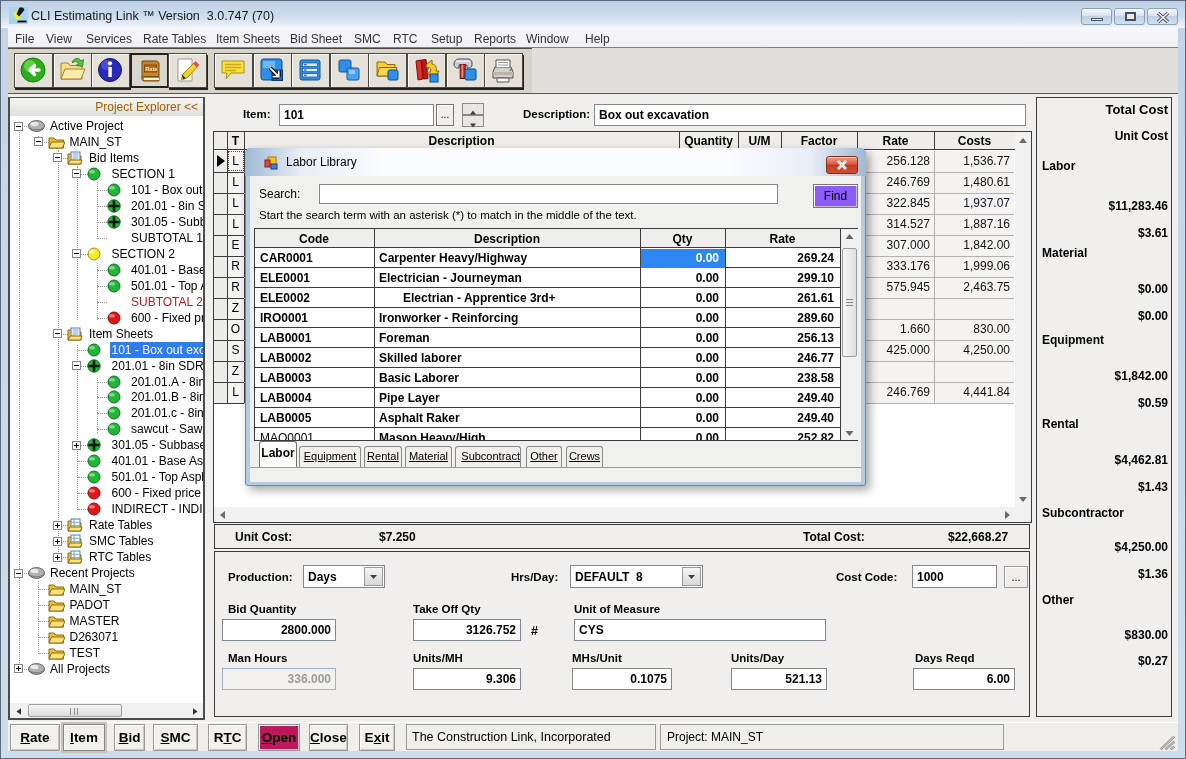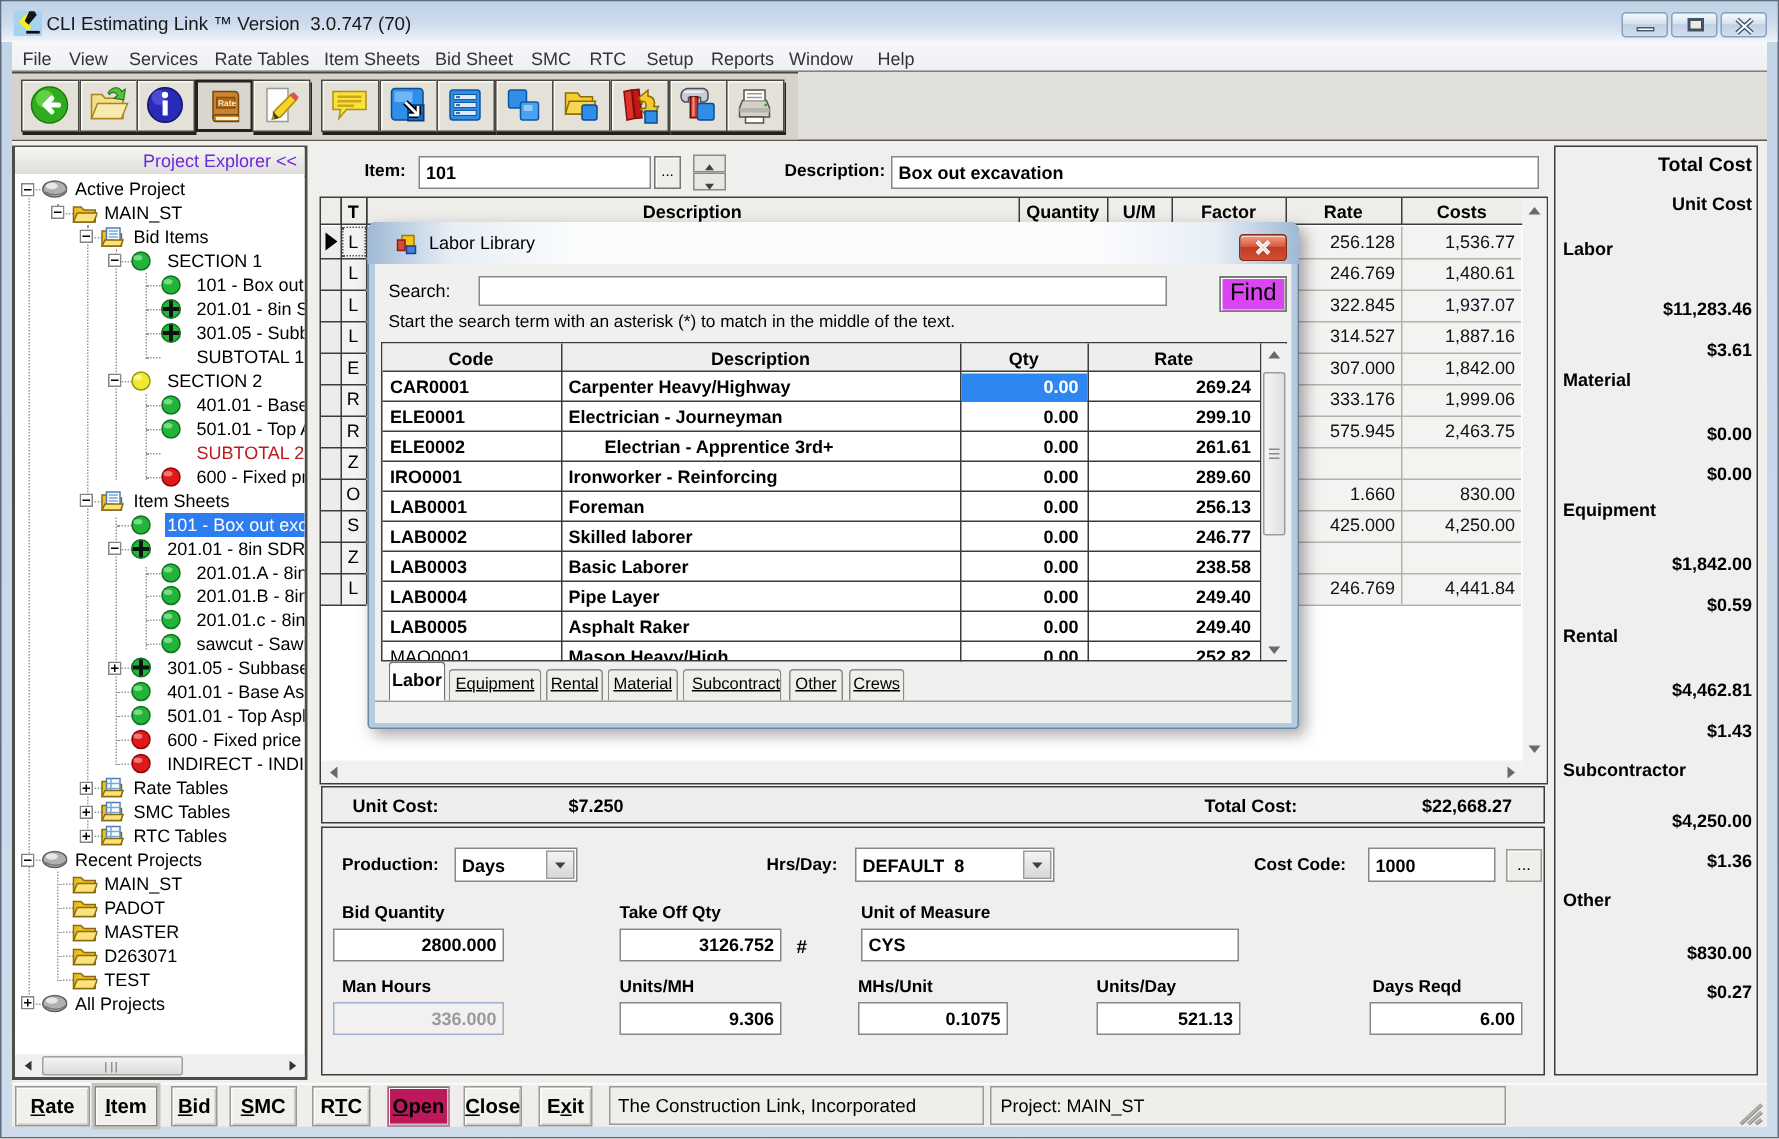--- a/index.html
+++ b/index.html
@@ -159,21 +159,21 @@
       <path d="M9 6.5 H19 M9 9 H19" stroke="#9a9a9a"></path>
       <rect x="4" y="16" width="20" height="3" fill="#b8b4ac"></rect>
       <path d="M8 22 L20 22 L20 26 L8 26 Z" fill="#fff" stroke="#55524c"></path>
       <circle cx="21.5" cy="14" r="1" fill="#3a9a3a"></circle>
     </svg>
   </div>
 
 <div class="abs" style="left:8px;top:94px;width:1170px;height:657px;background:#f0efed;"></div>
 <div class="abs" style="left:8px;top:97px;width:197px;height:623px;background:#fff;border:2px solid #4e4c48;"></div>
 <div class="abs" style="left:10px;top:98px;width:193px;height:19px;background:linear-gradient(180deg,#f6f6f5,#dededb);border-bottom:1px solid #fff;"></div>
-<div class="abs" style="left:10px;top:100px;width:188px;height:15px;font-size:12px;color:#6d28d9;text-align:right;">Project Explorer &lt;&lt;</div>
+<div class="abs" style="left:10px;top:100px;width:188px;height:15px;font-size:12px;color:#a16207;text-align:right;">Project Explorer &lt;&lt;</div>
 <div class="abs" style="left:10px;top:118px;width:193px;height:585px;overflow:hidden;background:#fff;">
     <div class="abs" style="left:9px;top:14px;width:1px;height:537px;border-left:1px dotted #9a9a9a;"></div>
     <div class="abs" style="left:28px;top:18px;width:1px;height:6px;border-left:1px dotted #9a9a9a;"></div>
     <div class="abs" style="left:28px;top:463px;width:1px;height:73px;border-left:1px dotted #9a9a9a;"></div>
     <div class="abs" style="left:48px;top:32px;width:1px;height:408px;border-left:1px dotted #9a9a9a;"></div>
     <div class="abs" style="left:67px;top:48px;width:1px;height:154px;border-left:1px dotted #9a9a9a;"></div>
     <div class="abs" style="left:67px;top:227px;width:1px;height:165px;border-left:1px dotted #9a9a9a;"></div>
     <div class="abs" style="left:87px;top:64px;width:1px;height:57px;border-left:1px dotted #9a9a9a;"></div>
     <div class="abs" style="left:87px;top:145px;width:1px;height:57px;border-left:1px dotted #9a9a9a;"></div>
     <div class="abs" style="left:87px;top:260px;width:1px;height:55px;border-left:1px dotted #9a9a9a;"></div>
@@ -676,21 +676,21 @@
     <rect x="7" y="9" width="6" height="5" fill="#4a7ed8" stroke="#1a3e8a"></rect>
   </svg>
 <div class="abs" style="left:286px;top:155px;font-size:12px;color:#000;">Labor Library</div>
 <div class="abs" style="left:826px;top:156px;width:32px;height:18px;border-radius:3px;background:linear-gradient(180deg,#f0a088 0%,#d95b43 45%,#c33c20 50%,#cf4f33 100%);border:1px solid #8a2a18;box-shadow:inset 0 1px 0 rgba(255,255,255,0.6);"><svg width="30" height="16">
       <path d="M11 4 L19 12 M19 4 L11 12" stroke="#fff" stroke-width="2.6"></path>
       <path d="M11 4 L19 12 M19 4 L11 12" stroke="#555" stroke-width="0.6" opacity="0.4"></path>
     </svg></div>
 <div class="abs" style="left:250px;top:176px;width:611px;height:306px;background:#f0f0ee;"></div>
 <div class="abs" style="left:259px;top:187px;font-size:12px;">Search:</div>
 <div class="abs" style="left:319px;top:184px;width:459px;height:20px;background:#fff;border:1px solid #828790;"></div>
-<div class="abs" style="left:813px;top:184px;width:45px;height:24px;background:#d946ef;border:1px solid #777;box-shadow:inset 1px 1px 0 #fff, inset -1px -1px 0 #c0bfba;text-align:center;font-size:16px;line-height:22px;">Find</div>
+<div class="abs" style="left:813px;top:184px;width:45px;height:24px;background:#8b5cf6;border:1px solid #777;box-shadow:inset 1px 1px 0 #fff, inset -1px -1px 0 #c0bfba;text-align:center;font-size:12px;line-height:22px;">Find</div>
 <div class="abs" style="left:259px;top:209px;font-size:11.5px;">Start the search term with an asterisk (*) to match in the middle of the text.</div>
 <div class="abs" style="left:254px;top:228px;width:604px;height:213px;background:#fff;border:1px solid #3c3c3c;overflow:hidden;"></div>
 <div class="abs" style="left:255px;top:229px;width:585px;height:19px;background:#efeeec;border-bottom:1px solid #3c3c3c;"></div>
 <div class="abs" style="left:254px;top:232px;width:120px;font-size:12px;font-weight:bold;text-align:center;">Code</div>
 <div class="abs" style="left:374px;top:232px;width:266px;font-size:12px;font-weight:bold;text-align:center;">Description</div>
 <div class="abs" style="left:640px;top:232px;width:85px;font-size:12px;font-weight:bold;text-align:center;">Qty</div>
 <div class="abs" style="left:725px;top:232px;width:115px;font-size:12px;font-weight:bold;text-align:center;">Rate</div>
 <div class="abs" style="left:374px;top:229px;width:1px;height:212px;background:#3c3c3c;"></div>
 <div class="abs" style="left:640px;top:229px;width:1px;height:212px;background:#3c3c3c;"></div>
 <div class="abs" style="left:725px;top:229px;width:1px;height:212px;background:#3c3c3c;"></div>

